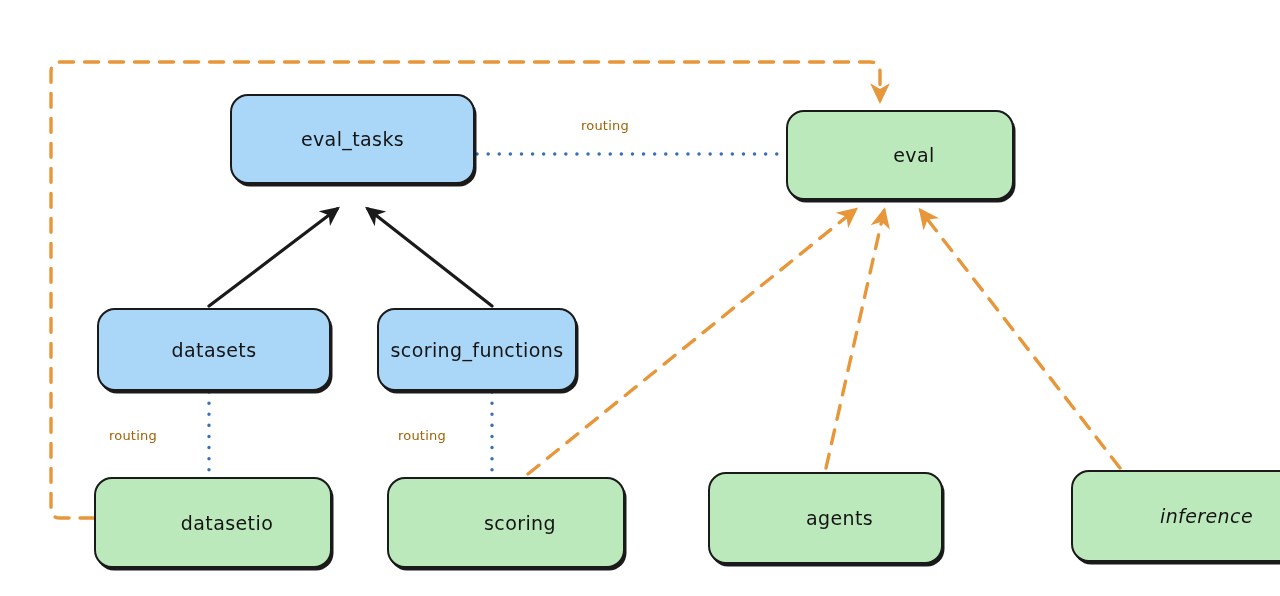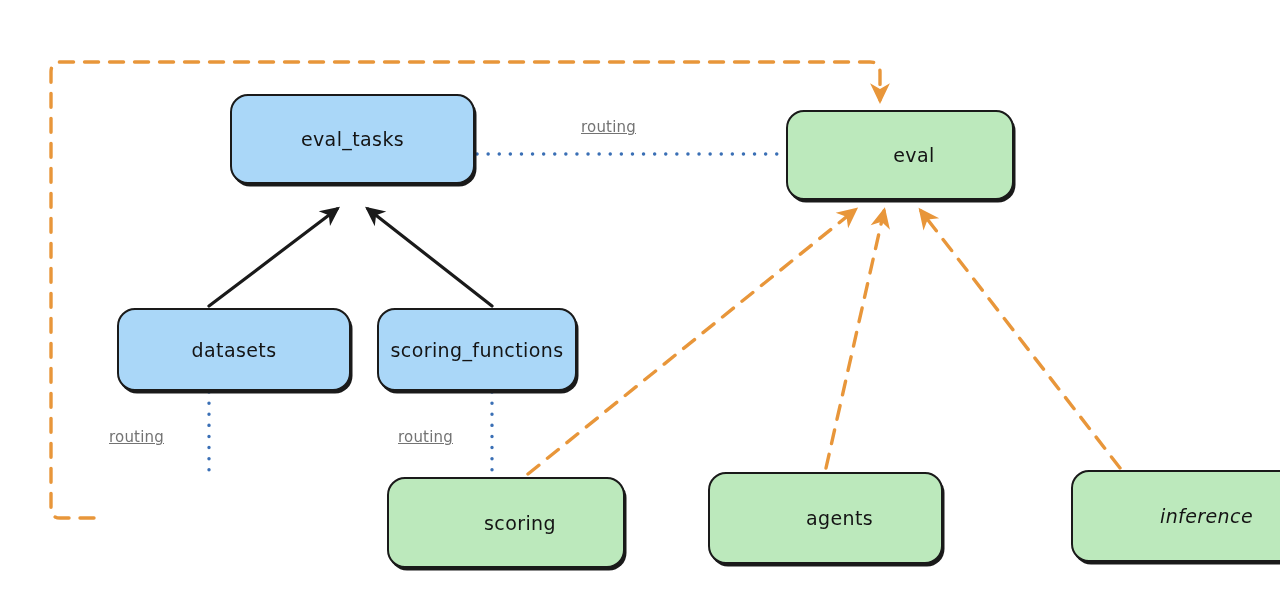--- a/index.html
+++ b/index.html
@@ -46,25 +46,24 @@
   .node-label {
     font-family: "DejaVu Sans", sans-serif;
     font-size: 19px;
     color: #141414;
     letter-spacing: 0.4px;
     white-space: nowrap;
   }
   .edge-label {
     position: absolute;
     font-family: "DejaVu Sans", sans-serif;
-    font-size: 15px;
-    color: #737373;
+    font-size: 13px;
+    color: #a16207;
     white-space: nowrap;
     letter-spacing: 0.2px;
-    text-decoration: underline;
   }
 </style>
 </head>
 <body>
 
 <div id="canvas">
 
   <svg id="edges" viewBox="0 0 1280 596" xmlns="http://www.w3.org/2000/svg">
 
     <defs>
@@ -96,28 +95,31 @@
   </svg>
 
   <div class="node node-blue" style="left:230px; top:94px; width:245px; height:90px;text-align:center;">
     <span class="node-label">eval_tasks</span>
   </div>
 
   <div class="node node-green" style="left:786px; top:110px; width:228px; height:90px;">
     <span class="node-label">eval</span>
   </div>
 
-  <div class="node node-blue" style="left:97px; top:308px; width:234px; height:83px;margin-left:20px;">
+  <div class="node node-blue" style="left:97px; top:308px; width:234px; height:83px;">
     <span class="node-label">datasets</span>
   </div>
 
   <div class="node node-blue" style="left:377px; top:308px; width:200px; height:83px;">
     <span class="node-label">scoring_functions</span>
   </div>
 
+  <div class="node node-green" style="left:94px; top:477px; width:238px; height:91px;">
+    <span class="node-label">datasetio</span>
+  </div>
 
   <div class="node node-green" style="left:387px; top:477px; width:238px; height:91px;align-items:center;">
     <span class="node-label">scoring</span>
   </div>
 
   <div class="node node-green" style="left:708px; top:472px; width:235px; height:92px;">
     <span class="node-label">agents</span>
   </div>
 
   <div class="node node-green" style="left:1071px; top:470px; width:243px; height:92px;font-style:italic;">

